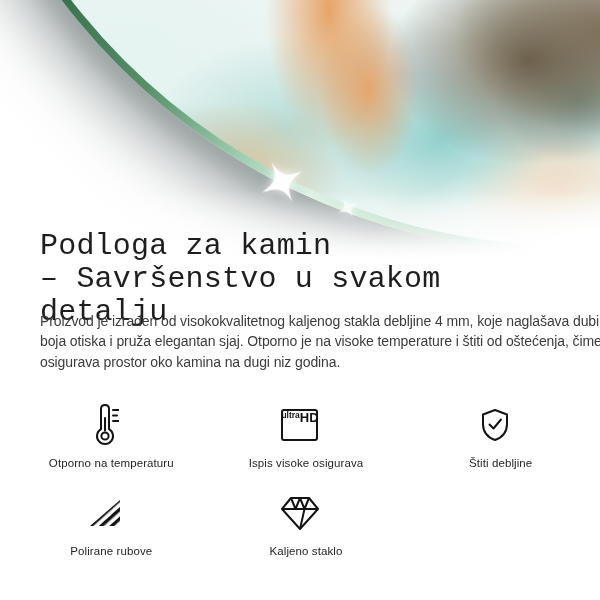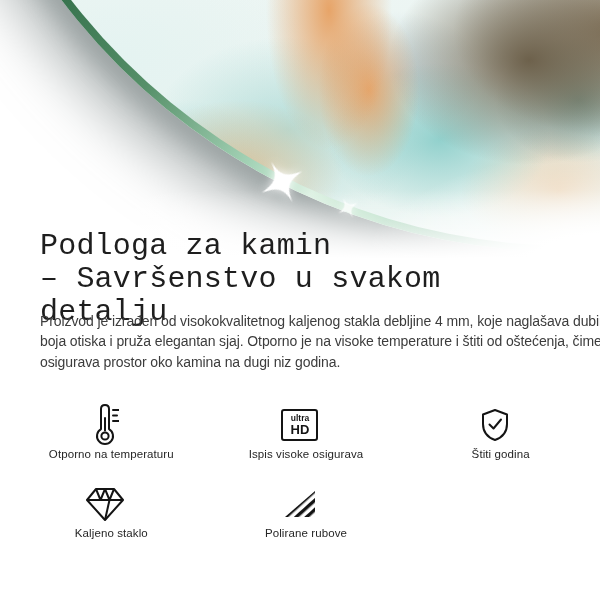--- a/index.html
+++ b/index.html
@@ -57,27 +57,27 @@
     white-space:pre; letter-spacing:-.1px;
   }
 
   
   .features {
     position:absolute; left:8px; top:402px; width:584px;
     display:grid; grid-template-columns:repeat(3,1fr); row-gap:21px;
   }
   .feature { display:flex; flex-direction:column; align-items:center; }
   .icon-box { height:46px; display:flex; align-items:center; justify-content:center; }
-  .feature .label { font-size:11.5px; color:#262626; letter-spacing:.1px;padding-left:12px; }
+  .feature .label { margin-top:9px; font-size:11.5px; color:#262626; letter-spacing:.1px;padding-left:12px; }
   .icon-box svg { display:block; }
   .stroke { stroke:#141414; fill:none; stroke-width:2; }
   .fillb  { fill:#141414; }
   .uhd {
     width:37px; height:32px; border:2.5px solid #141414; border-radius:3px;
-    display:flex; flex-direction:column; align-items:center; justify-content:center;
+    display:flex; flex-direction:row; justify-content:center;
     color:#141414; line-height:1;
   }
   .uhd .t1 { font-size:8.5px; font-weight:700; letter-spacing:0; }
   .uhd .t2 { font-size:13px; font-weight:800; margin-top:0; letter-spacing:0; }
 </style>
 </head>
 <body>
 
 <div class="stage">
 
@@ -128,44 +128,44 @@
       <div class="label">Ispis visoke osigurava</div>
     </div>
 
     <div class="feature">
       <div class="icon-box">
         <svg viewBox="0 0 32 34" width="32" height="34">
           <path class="stroke" d="M16 2 L28 6.5 V16 C28 24.5 23 29.5 16 32 C9 29.5 4 24.5 4 16 V6.5 Z" stroke-width="2.2" stroke-linejoin="round"></path>
           <path class="stroke" d="M10.5 16.5 L14.5 20.5 L22 11.5" stroke-width="2.2" stroke-linecap="round" stroke-linejoin="round"></path>
         </svg>
       </div>
-      <div class="label">Štiti godina</div>
-    </div>
-
-    <div class="feature">
-      <div class="icon-box">
-        <svg viewBox="0 0 42 37" width="42" height="37">
-          <path class="stroke" d="M12 3 L30 3 L39 14 L21 34 L3 14 Z" stroke-width="1.9" stroke-linejoin="round"></path>
-          <path class="stroke" d="M3 14 H39" stroke-width="1.7"></path>
-          <path class="stroke" d="M12 3 L16.5 14 L21 3 L25.5 14 L30 3" stroke-width="1.7" stroke-linejoin="round"></path>
-          <path class="stroke" d="M21 34 L25.5 14" stroke-width="1.7"></path>
-        </svg>
-      </div>
-      <div class="label">Kaljeno staklo</div>
+      <div class="label">Štiti debljine</div>
     </div>
 
     <div class="feature">
       <div class="icon-box">
         <svg viewBox="0 0 34 30" width="34" height="30">
           <defs>
             <pattern id="hatchA" width="7" height="7" patternUnits="userSpaceOnUse" patternTransform="rotate(-42)">
               <rect width="7" height="3.4" fill="#141414"></rect>
             </pattern>
           </defs>
           <path d="M2 28 L32 2 L32 28 Z" fill="url(#hatchA)"></path>
         </svg>
       </div>
       <div class="label">Polirane rubove</div>
     </div>
 
+    <div class="feature">
+      <div class="icon-box">
+        <svg viewBox="0 0 42 37" width="42" height="37">
+          <path class="stroke" d="M12 3 L30 3 L39 14 L21 34 L3 14 Z" stroke-width="1.9" stroke-linejoin="round"></path>
+          <path class="stroke" d="M3 14 H39" stroke-width="1.7"></path>
+          <path class="stroke" d="M12 3 L16.5 14 L21 3 L25.5 14 L30 3" stroke-width="1.7" stroke-linejoin="round"></path>
+          <path class="stroke" d="M21 34 L25.5 14" stroke-width="1.7"></path>
+        </svg>
+      </div>
+      <div class="label">Kaljeno staklo</div>
+    </div>
+
 
   </div>
 </div>
 
 </body></html>

